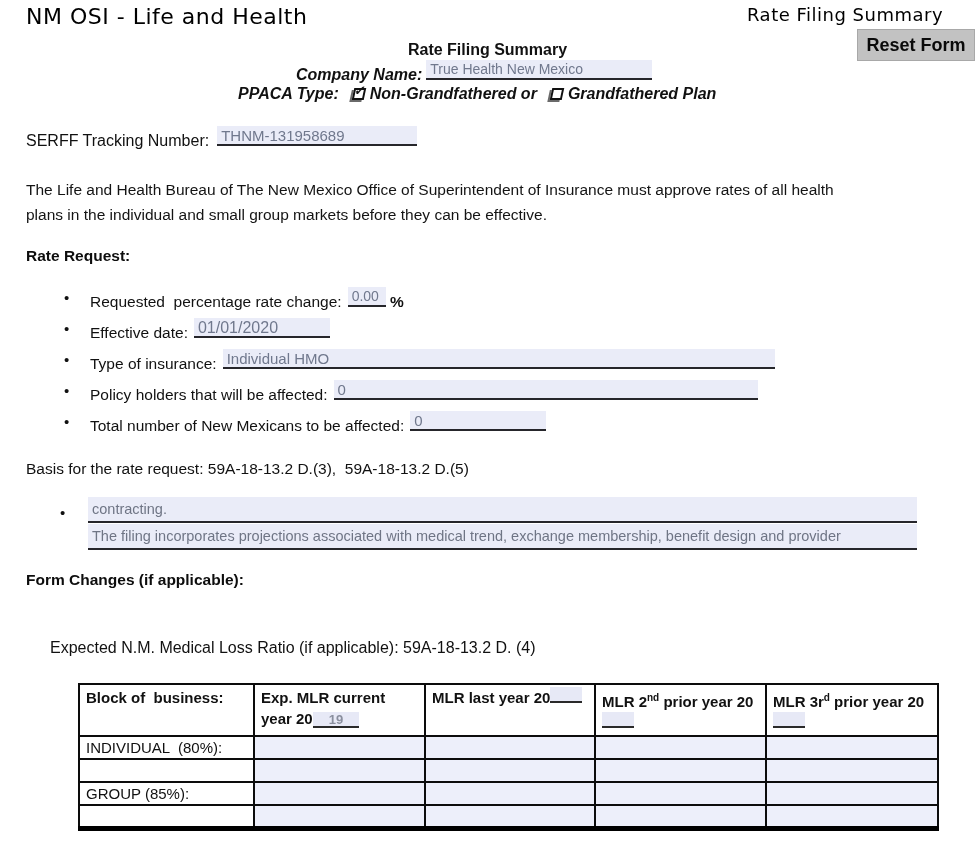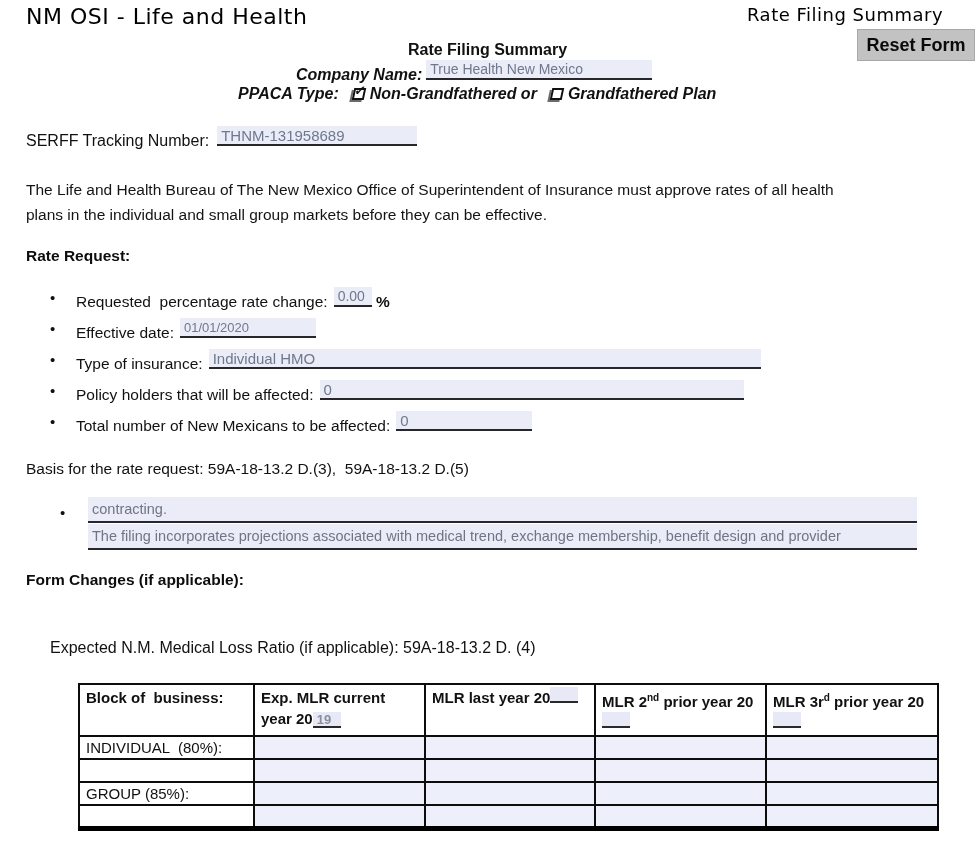--- a/index.html
+++ b/index.html
@@ -55,21 +55,21 @@
   }
 
   .serff-line { left:26px; top:126px; font-size:16px; }
   .serff-line .lbl-b { font-size:16px; }
   .serff-line .field { width:200px; margin-left:8px; font-size:15px; }
 
   .intro { left:26px; top:177px; width:835px; font-size:15.5px; line-height:25px; color:#141414; }
 
   .section-h { font-weight:bold; font-size:15.5px; color:#0d0d0d; }
 
-  .bullets { left:50px; top:287px; list-style:none; width:860px; }
+  .bullets { left:64px; top:287px; list-style:none; width:860px; }
   .bullets li { margin-bottom:6px; font-size:15.5px; line-height:21px; position:relative; padding-left:26px; }
   .bullets li::before { content:"•"; position:absolute; left:0; top:0; font-size:15px; }
   .bullets .field { margin-left:6px; }
   .f-rate { width:38px; text-align:left; }
   .f-date { width:136px; }
   .f-type { width:552px; }
   .f-policy { width:424px; }
   .f-total { width:136px; }
   .suffix { font-weight:bold; }
 
@@ -95,21 +95,21 @@
   .mlr-table th, .mlr-table td { border:2px solid #0c0c0c; padding:2px 6px; vertical-align:top; }
   .mlr-table th { font-weight:bold; text-align:left; height:49px; font-size:15px; line-height:21px; background:#fff; }
   .mlr-table td { height:23px; }
   .mlr-table td.lblcell { background:#fff; }
   .mlr-table td.fieldcell { background:#edeffa; cursor:text; }
   .mlr-table tr:last-child td { border-bottom:5px solid #000; }
   .yearfield {
     display:inline-block; min-width:28px; height:16px;
     background:#e7e9f6; color:#8a8f9e;
     border-bottom:2px solid #2a2a2a;
-    font-size:13px; line-height:15px; padding:0 4px;
+    font-size:13px; line-height:15px; padding:0 16px;
     vertical-align:baseline;
   }
   sup { font-size:10px; }
   col.c0 { width:175px; } col.c1 { width:171px; } col.c2 { width:170px; }
   col.c3 { width:171px; } col.c4 { width:172px; }
 </style>
 </head>
 <body>
 
 <div class="abs script" style="left:26px; top:4px;">NM OSI - Life and Health</div>
@@ -132,21 +132,21 @@
 
 <p class="abs intro">The Life and Health Bureau of The New Mexico Office of Superintendent of Insurance must approve rates of all health plans in the individual and small group markets before they can be effective.</p>
 
 <div class="abs section-h" style="left:26px; top:247px;">Rate Request:</div>
 
 <ul class="abs bullets">
   <li>
     <span class="lbl-b pre">Requested  percentage rate change</span><span>:</span><span class="field f-rate">0.00</span> <span class="suffix">%</span>
   </li>
   <li>
-    <span>Effective date:</span><span class="field f-date" style="font-size:13px;">01/01/2020</span>
+    <span>Effective date:</span><span class="field f-date" style="font-size:16px;">01/01/2020</span>
   </li>
   <li>
     <span>Type of insurance:</span><span class="field f-type" style="font-size:15px;">Individual HMO</span>
   </li>
   <li>
     <span>Policy holders that will be affected:</span><span class="field f-policy" style="font-size:15px;">0</span>
   </li>
   <li>
     <span>Total number of New Mexicans to be affected:</span><span class="field f-total" style="font-size:15px;">0</span>
   </li>

